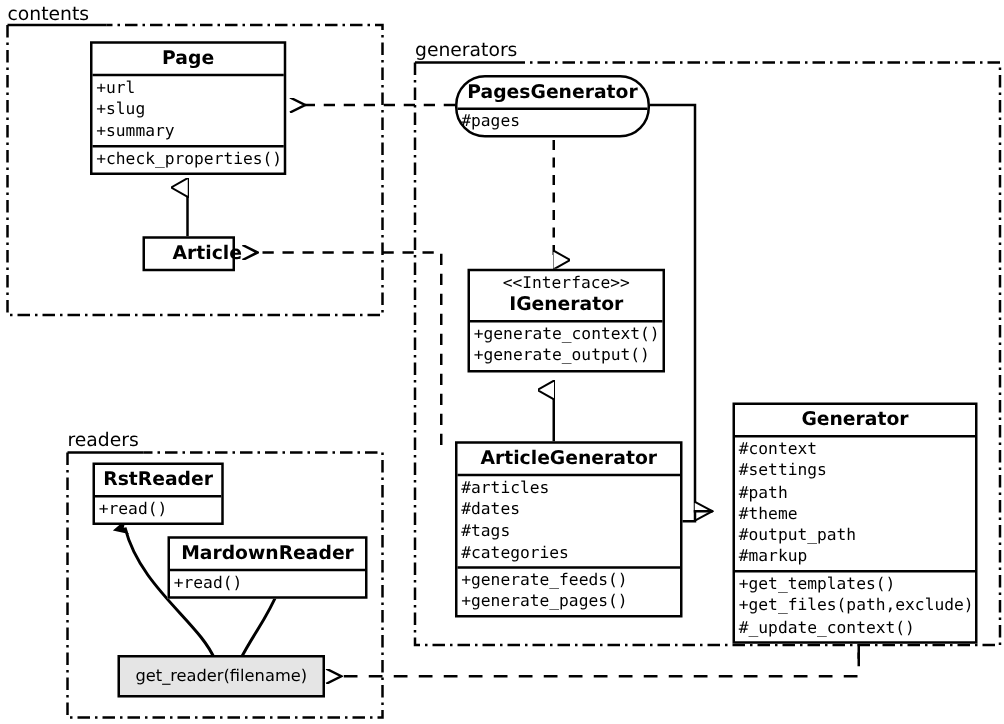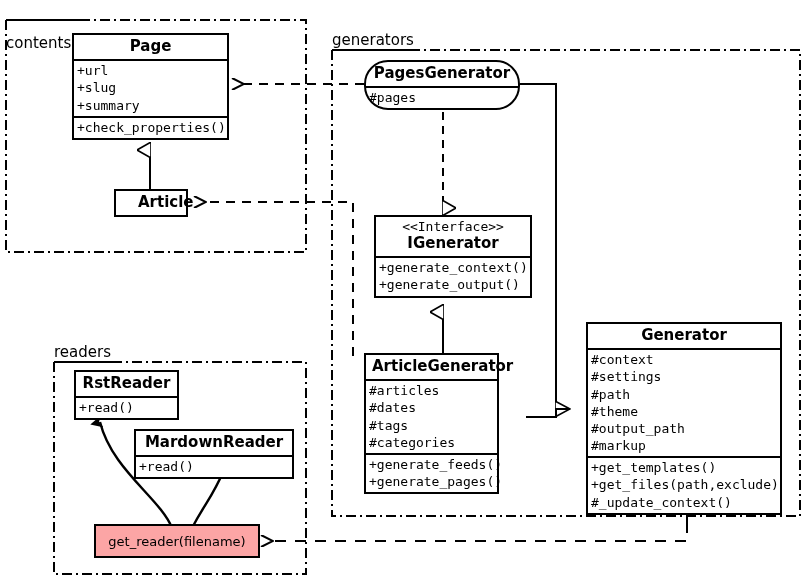--- a/index.html
+++ b/index.html
@@ -72,21 +72,21 @@
     color: #000;
     padding: 1px 16px 2px 3px;
     line-height: 1.32;
   }
   .uml .members div {
     white-space: nowrap;
   }
   .plainbox {
     position: absolute;
     box-sizing: border-box;
-    background: #fca5a5;
+    background: #e5e5e5;
     border: 2px solid #000;
     z-index: 5;
     display: flex;
     align-items: center;
     justify-content: center;
     font-family: "DejaVu Sans", sans-serif;
     font-size: 13px;
     color: #000;
   }
 </style>
@@ -161,21 +161,21 @@
 
     <g>
       <path d="M172,528 C160,498 112,470 100,422" fill="none" stroke="#000" stroke-width="2.4" marker-end="url(#solidArrowUp)"></path>
     </g>
 
     <g>
       <path d="M192,528 C205,503 212,498 224,470" fill="none" stroke="#000" stroke-width="2.4" marker-end="url(#solidArrowUp)"></path>
     </g>
   </svg>
 
-  <div class="pkg-label" style="left:6px; top:2px;margin-top:32px;">contents</div>
+  <div class="pkg-label" style="left:6px; top:2px;">contents</div>
 
   <div class="pkg-label" style="left:332px; top:31px;">generators</div>
 
   <div class="pkg-label" style="left:54px; top:343px;">readers</div>
 
   <div class="uml" style="left:72px; top:33px; width:157px;">
     <div class="sec title">Page</div>
     <div class="sec members">
       <div>+url</div>
       <div>+slug</div>
@@ -201,21 +201,21 @@
     <div class="sec title">
       <span class="stereo">&lt;&lt;Interface&gt;&gt;</span>
       <span>IGenerator</span>
     </div>
     <div class="sec members">
       <div>+generate_context()</div>
       <div>+generate_output()</div>
     </div>
   </div>
 
-  <div class="uml" style="left:364px; top:353px; width:135px;">
+  <div class="uml" style="left:364px; top:353px; width:182px;">
     <div class="sec title">ArticleGenerator</div>
     <div class="sec members">
       <div>#articles</div>
       <div>#dates</div>
       <div>#tags</div>
       <div>#categories</div>
     </div>
     <div class="sec members">
       <div>+generate_feeds()</div>
       <div>+generate_pages()</div>

